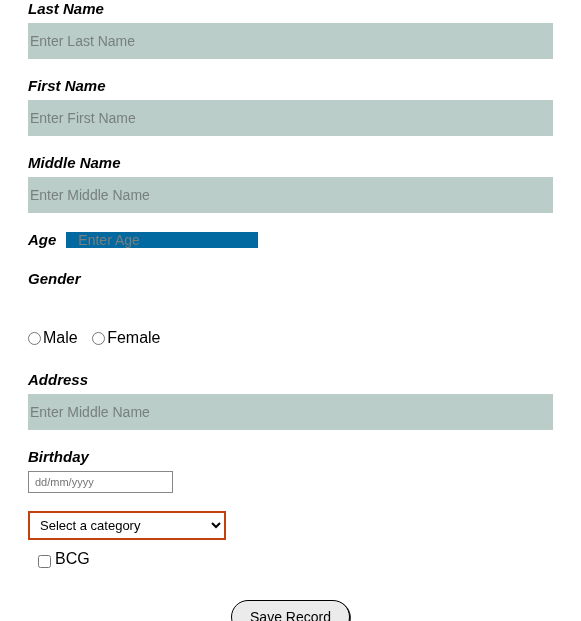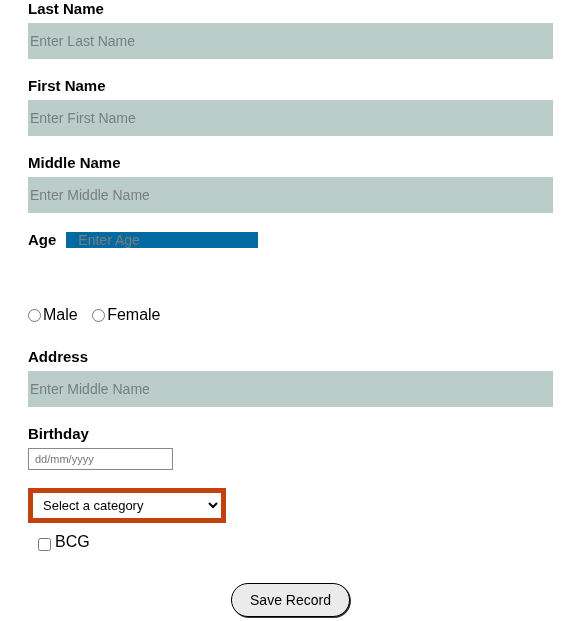--- a/index.html
+++ b/index.html
@@ -9,20 +9,21 @@
       padding: 0 28px 30px 28px;
       width: 581px;
     }
     .field-group { margin-bottom: 18px; }
     .field-label {
       font-weight: bold;
       font-size: 15px;
       color: #000;
       display: block;
       margin-bottom: 6px;
+      font-style: italic;
     }
     .text-input {
       width: 100%;
       background: #bacdc9;
       border: none;
       padding: 10px 2px;
       font-size: 14px;
       color: #666;
       font-family: inherit;
     }
@@ -45,21 +46,21 @@
     .radio-item label { font-size: 16px; color: #000; }
     .date-input {
       border: 1px solid #888;
       padding: 4px 6px;
       font-size: 11px;
       font-family: inherit;
       width: 145px;
       color: #555;
     }
     .select-input {
-      border: 5px solid #c2410c;
+      border: 2px solid #c2410c;
       padding: 4px 6px;
       font-size: 13px;
       font-family: inherit;
       width: 198px;
       background: #fff;
     }
     .checkbox-row { margin-top: 10px; display: flex; align-items: flex-end; }
     .checkbox-row input { margin-left: 10px; margin-right: 4px; }
     .checkbox-row label { font-size: 16px; color: #000; }
     .button-row { text-align: center; margin-top: 32px; }
@@ -91,20 +92,21 @@
   <label class="field-label">Middle Name</label>
   <input type="text" class="text-input" placeholder="Enter Middle Name" style="">
 </div>
 
 <div class="age-row">
   <label class="field-label">Age</label>
   <input type="text" class="age-input" placeholder="Enter Age" style="">
 </div>
 
 <div class="gender-group">
+  <label class="field-label">Gender</label>
   <div class="radio-row">
     <span class="radio-item">
       <input type="radio" name="gender" style="">
       <label>Male</label>
     </span>
     <span class="radio-item">
       <input type="radio" name="gender" style="">
       <label>Female</label>
     </span>
   </div>

